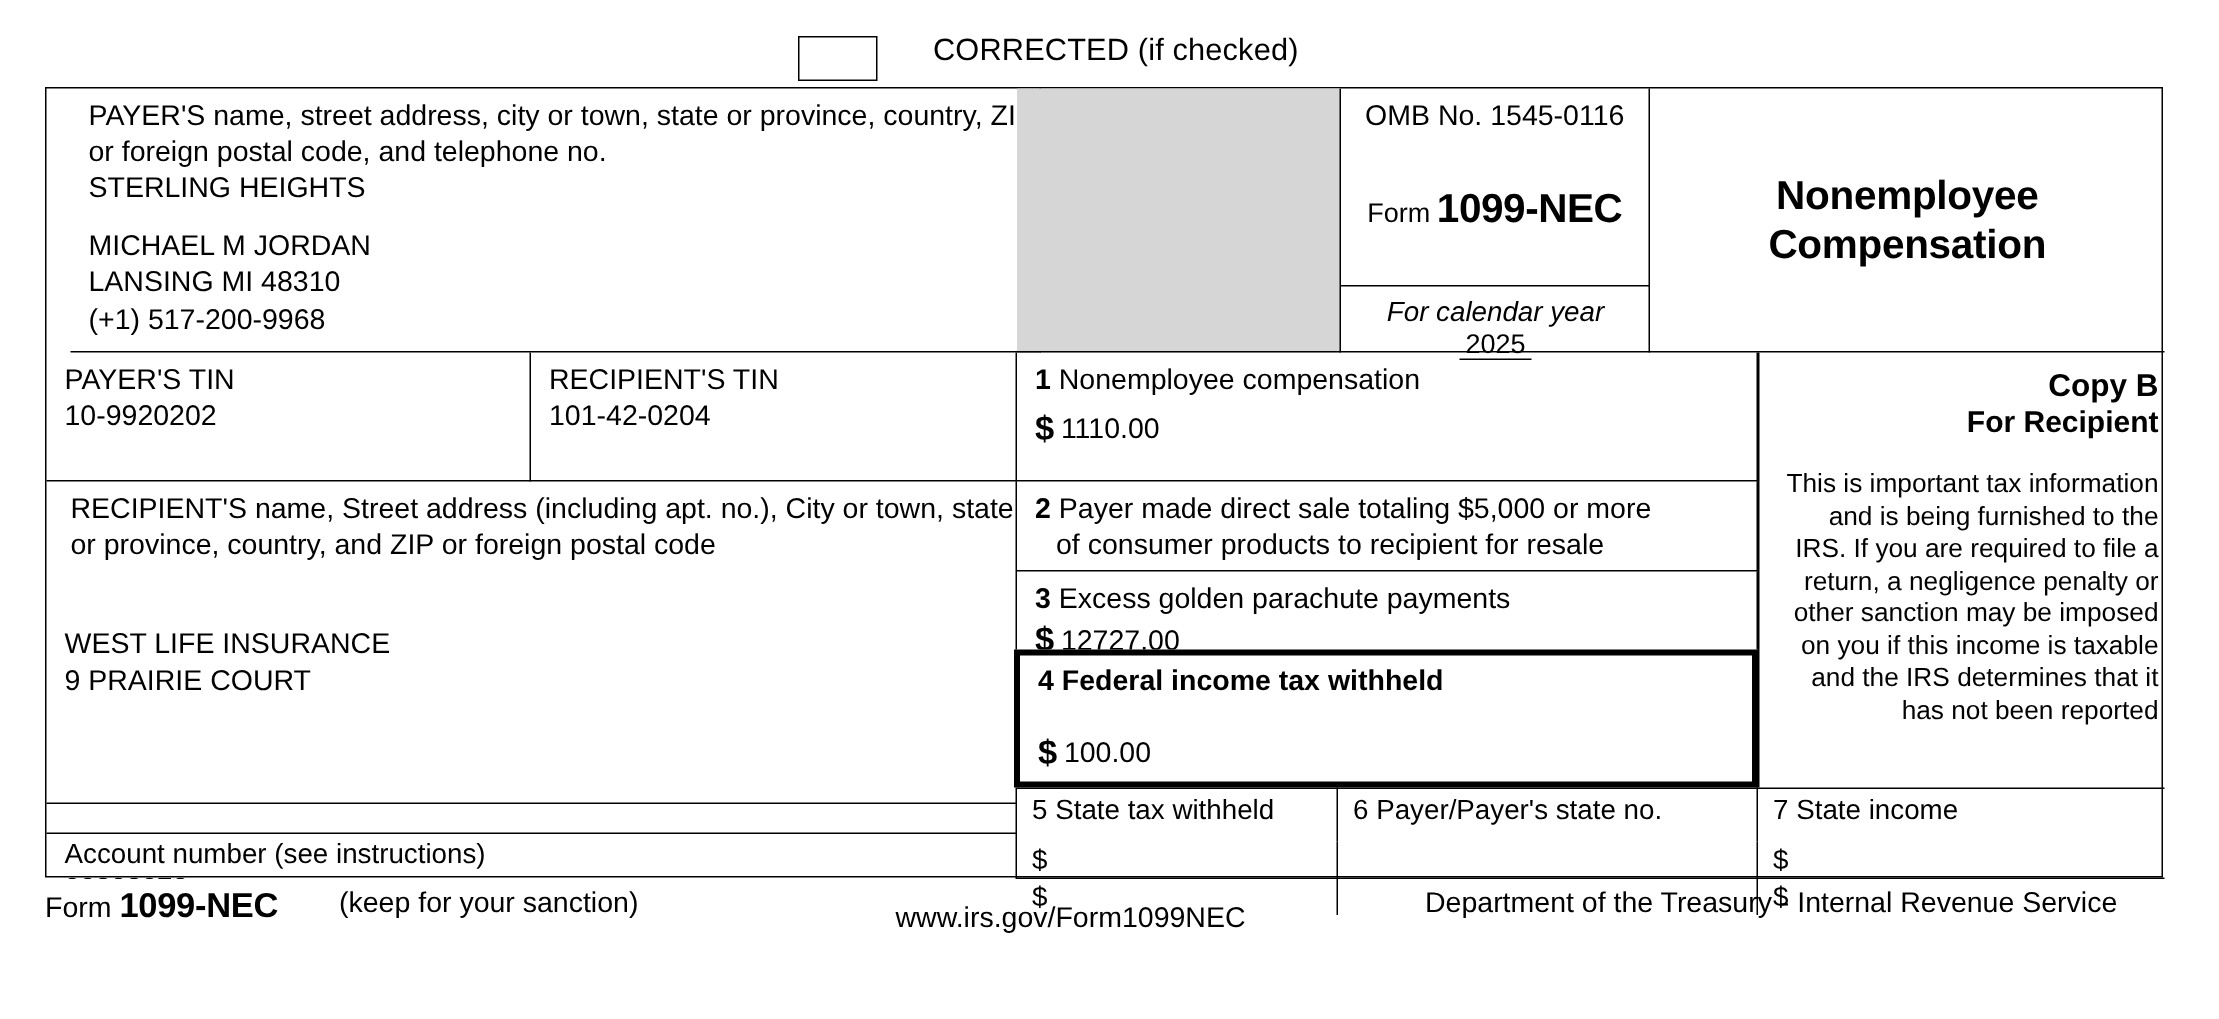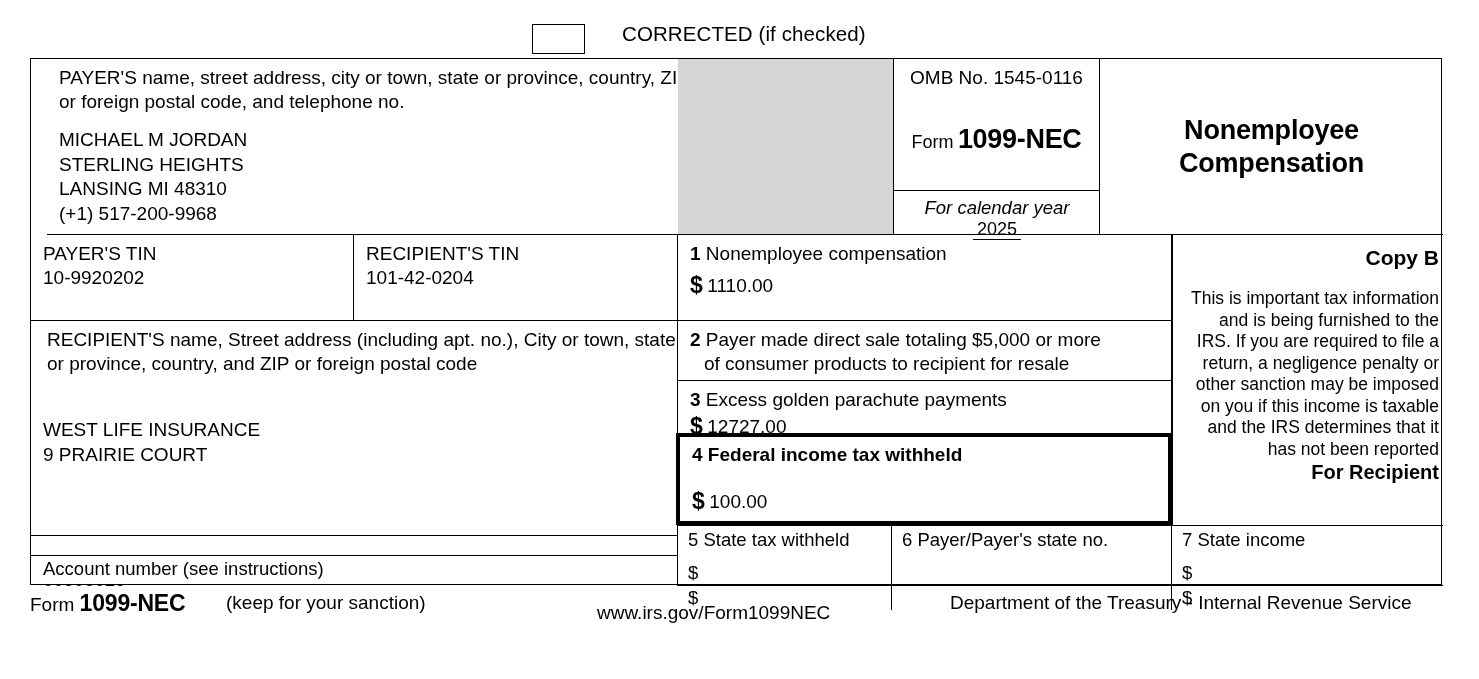--- a/index.html
+++ b/index.html
@@ -175,22 +175,22 @@
 
 <div id="corrected-row">
   <div id="corrected-checkbox"></div>
   <div id="corrected-label">CORRECTED (if checked)</div>
 </div>
 
 <div id="form-frame">
 
   <div class="cell pad br bb" style="left:16px;top:0;width:647px;height:176px;">
     <div class="lbl">PAYER'S name, street address, city or town, state or province, country, ZIP or foreign postal code, and telephone no.</div>
+    <div class="val">STERLING HEIGHTS</div>
     <div class="val" style="margin-top:14px;">MICHAEL M JORDAN</div>
-    <div class="val">STERLING HEIGHTS</div>
     <div class="val">LANSING MI 48310</div>
     <div class="val">(+1) 517-200-9968</div>
   </div>
 
   <div id="gray-block" class="bb br"></div>
 
   <div id="omb-col" class="bb br">
     <div id="omb-no">OMB No. 1545-0116</div>
     <div id="form-no-line">
       <span class="small">Form</span>
@@ -260,22 +260,22 @@
       <span>Federal income tax withheld</span>
     </div>
     <div style="margin-top:21px;">
       <span class="dollar">$</span>
       <span class="amt">100.00</span>
     </div>
   </div>
 
   <div id="copyb">
     <div id="copyb-title">Copy B</div>
+    <div id="copyb-sub">For Recipient</div>
     <div id="copyb-body">This is important tax information and is being furnished to the IRS. If you are required to file a return, a negligence penalty or other sanction may be imposed on you if this income is taxable and the IRS determines that it has not been reported</div>
-    <div id="copyb-sub">For Recipient</div>
   </div>
 
   <div class="cell br bb" style="left:0;top:477px;width:647px;height:20px;"></div>
 
   <div class="cell br" style="left:0;top:497px;width:647px;height:30px;padding:1px 0 0 12px;">
     <div class="lbl-sm">Account number (see instructions)</div>
     <div class="lbl-sm">00202072</div>
   </div>
 
   <div class="cell bt br" style="left:647px;top:466px;width:214px;height:36px;padding:2px 0 0 10px;">

